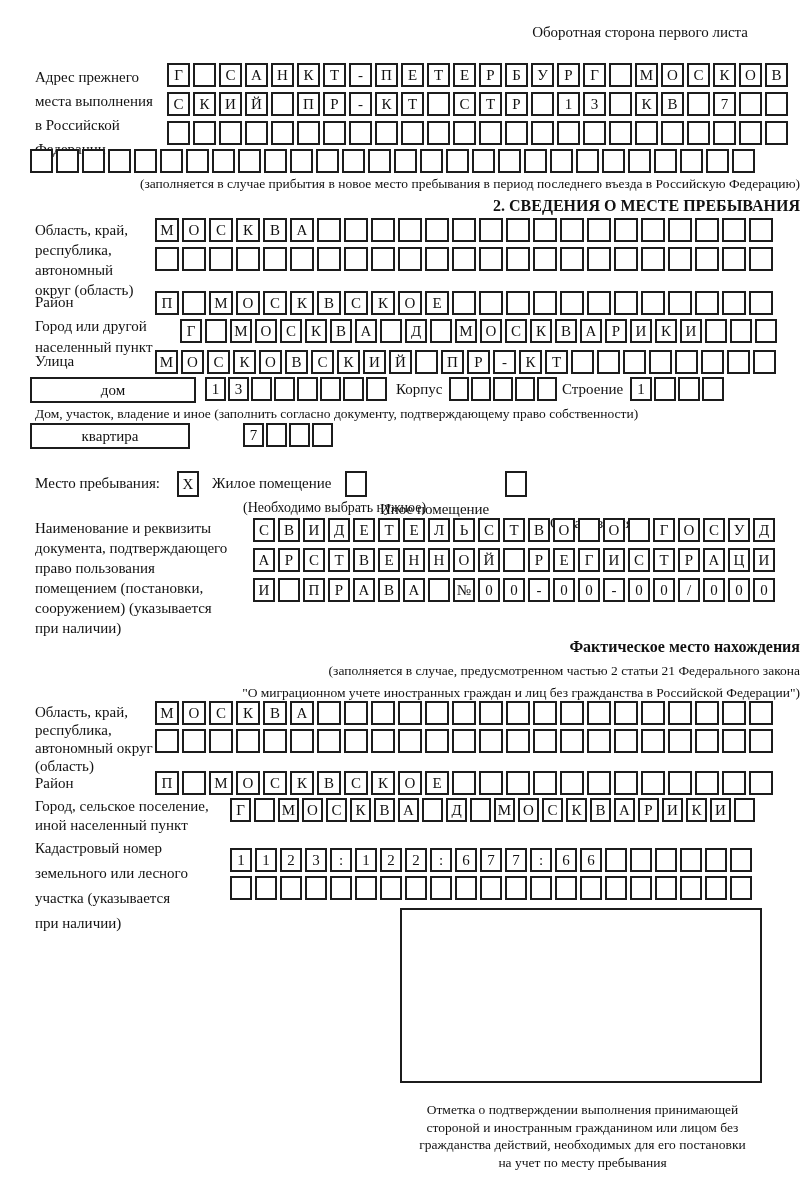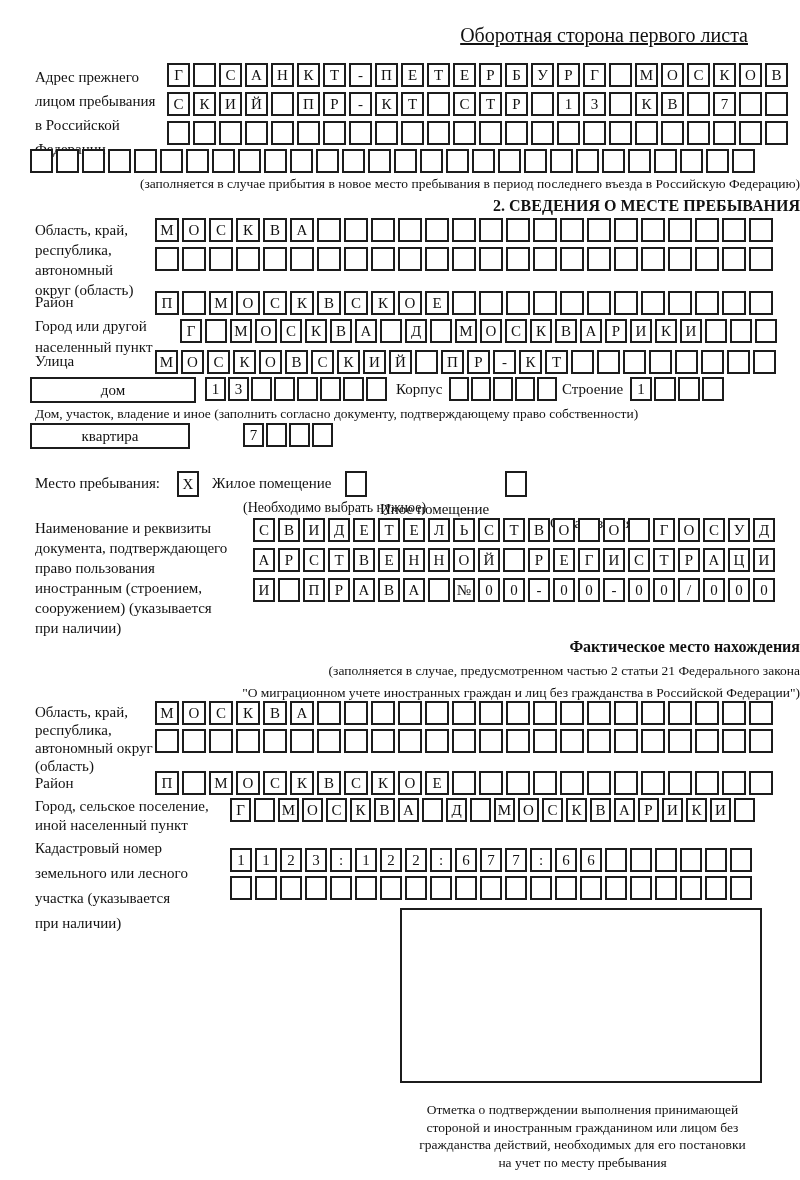--- a/index.html
+++ b/index.html
@@ -1,18 +1,18 @@
 <!DOCTYPE html>
 <html><head>
 <meta charset="utf-8">
 <style>
   html,body{margin:0;padding:0;background:#fff;}
   .page{position:relative;width:800px;height:1180px;background:#fff;
         font-family:"Liberation Serif", serif;color:#111;overflow:hidden;}
-  .note{position:absolute;top:24px;right:52px;font-size:20px;text-decoration:underline;}
+  .note{position:absolute;top:24px;right:52px;font-size:15px;}
   .title{position:absolute;left:0;width:100%;text-align:right;font-weight:bold;font-size:16px;}
   .caption{position:absolute;font-size:13.5px;}
   .caption.center{left:0;width:100%;text-align:right;}
   .label{position:absolute;font-size:15px;}
   .lh18{line-height:18px}.lh19{line-height:19px}.lh20{line-height:20px}
   .lh21{line-height:21px}.lh22{line-height:22px}.lh24{line-height:24px}.lh25{line-height:25px}
   .cellrow{position:absolute;display:flex;gap:3px;}
   .cellrow.g2{gap:2px;}
   .cell{width:23px;height:24px;border:2px solid #1c1c1c;box-sizing:border-box;background:#fff;
         display:flex;align-items:center;justify-content:center;font-size:15px;line-height:1;}
@@ -28,21 +28,21 @@
 </style>
 </head>
 <body>
 
 <div class="page">
 
   <div class="note">Оборотная сторона первого листа</div>
 
   <div class="label lh24" style="left:35px;top:65px;">
     <div>Адрес прежнего</div>
-    <div>лицом пребывания</div>
+    <div>места выполнения</div>
     <div>в Российской</div>
     <div>Федерации</div>
   </div>
   <div class="cellrow" style="left:167px;top:63px;">
       <div class="cell">Г</div>
       <div class="cell"></div>
       <div class="cell">С</div>
       <div class="cell">А</div>
       <div class="cell">Н</div>
       <div class="cell">К</div>
@@ -336,21 +336,21 @@
   <div class="checkbox" style="left:345px;top:471px;"></div>
   <div class="label" style="left:380px;top:501px;">Иное помещение</div>
   <div class="checkbox" style="left:505px;top:471px;"></div>
   <div class="label" style="left:550px;top:475px;margin-top:40px;">Организация</div>
   <div class="caption" style="left:243px;top:500px;font-size:14px;">(Необходимо выбрать нужное)</div>
 
   <div class="label lh20" style="left:35px;top:518px;">
     <div>Наименование и реквизиты</div>
     <div>документа, подтверждающего</div>
     <div>право пользования</div>
-    <div>иностранным (строением,</div>
+    <div>помещением (постановки,</div>
     <div>сооружением) (указывается</div>
     <div>при наличии)</div>
   </div>
   <div class="cellrow cw22" style="left:253px;top:518px;">
       <div class="cell">С</div>
       <div class="cell">В</div>
       <div class="cell">И</div>
       <div class="cell">Д</div>
       <div class="cell">Е</div>
       <div class="cell">Т</div>

